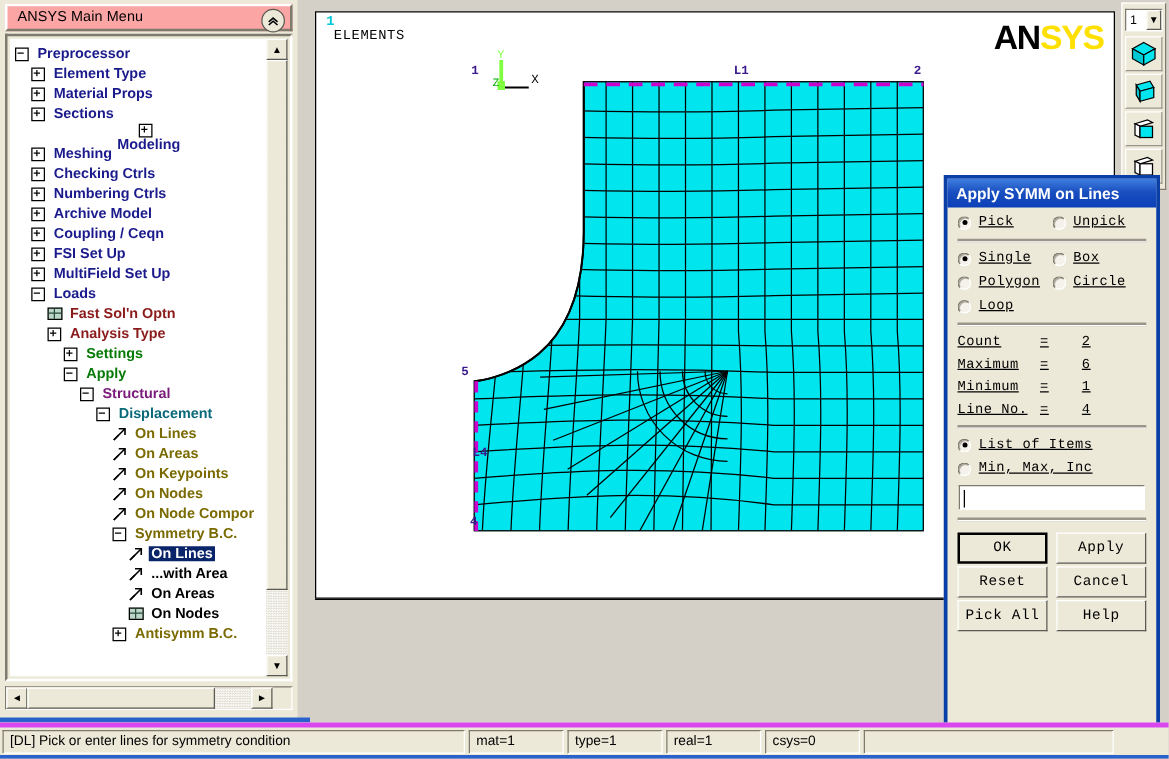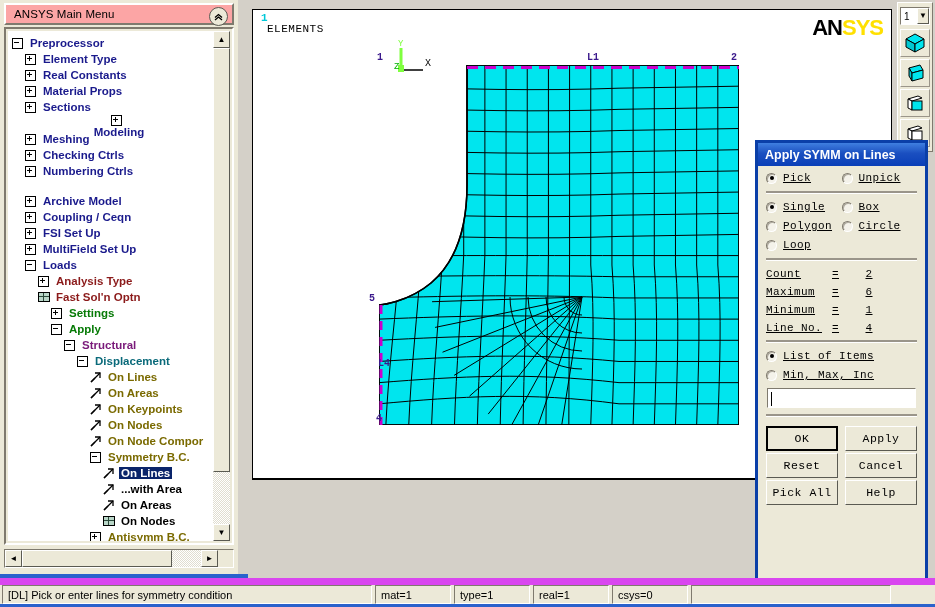--- a/index.html
+++ b/index.html
@@ -185,21 +185,21 @@
   }
   #lbl-elements {
     position:absolute; left:14px; top:13px;
     font-family:"Liberation Mono", monospace;
     font-size:11px; color:#000; letter-spacing:0.5px;
   }
   #triad { position:absolute; left:136px; top:26px; width:50px; height:42px; }
   #ansys-logo {
     position:absolute; right:8px; top:7px;
     font-family:"Liberation Sans", sans-serif;
-    font-weight:bold; font-size:22px; letter-spacing:-1px;
+    font-weight:bold; font-size:27px; letter-spacing:-1px;
     line-height:1;
   }
   #ansys-logo .an { color:#000000; }
   #ansys-logo .sys { color:#ffe000; }
 
   #mesh-wrap {
     position: absolute; left: 126px; top: 55px;
     width: 360px; height: 360px;
   }
   .mesh-label {
@@ -318,21 +318,21 @@
     display:flex; align-items:center; justify-content:center;
     letter-spacing:0.5px;
   }
   .pd-btn.default { border:2px solid #000; }
 
   
   #status-bar {
     position:absolute; left:0; top:578px;
     width:935px; height:26px;
     background:#ece9d8;
-    border-top:7px solid #d946ef;
+    border-top:4px solid #d946ef;
     box-sizing:border-box;
     display:flex; align-items:center;
     padding:0 2px;
   }
   .status-cell {
     height:19px;
     background:#ece9d8;
     border:1px solid;
     border-color:#7f7a6e #ffffff #ffffff #7f7a6e;
     box-sizing:border-box;
@@ -375,24 +375,20 @@
           <div class="tree-row" style="padding-left: 0px;">
             <span class="tree-box"></span>
             <span class="tree-label c-navy">Preprocessor</span>
           </div>
           <div class="tree-row" style="padding-left: 13px;">
             <span class="tree-box plus"></span>
             <span class="tree-label c-navy">Element Type</span>
           </div>
           <div class="tree-row" style="padding-left: 13px;">
             <span class="tree-box plus"></span>
-            <span class="tree-label c-navy">Real Constants</span>
-          </div>
-          <div class="tree-row" style="padding-left: 13px;">
-            <span class="tree-box plus"></span>
             <span class="tree-label c-navy">Material Props</span>
           </div>
           <div class="tree-row" style="padding-left: 13px;">
             <span class="tree-box plus"></span>
             <span class="tree-label c-navy">Sections</span>
           </div>
           <div class="tree-row" style="padding-left: 13px; flex-direction: column;">
             <span class="tree-box plus"></span>
             <span class="tree-label c-navy">Modeling</span>
           </div>
@@ -401,47 +397,47 @@
             <span class="tree-label c-navy">Meshing</span>
           </div>
           <div class="tree-row" style="padding-left: 13px;">
             <span class="tree-box plus"></span>
             <span class="tree-label c-navy">Checking Ctrls</span>
           </div>
           <div class="tree-row" style="padding-left: 13px;">
             <span class="tree-box plus"></span>
             <span class="tree-label c-navy">Numbering Ctrls</span>
           </div>
-          <div class="tree-row" style="padding-left: 13px; margin-top: 14px;">
+          <div class="tree-row" style="padding-left: 13px;">
             <span class="tree-box plus"></span>
             <span class="tree-label c-navy">Archive Model</span>
           </div>
           <div class="tree-row" style="padding-left: 13px;">
             <span class="tree-box plus"></span>
             <span class="tree-label c-navy">Coupling / Ceqn</span>
           </div>
           <div class="tree-row" style="padding-left: 13px;">
             <span class="tree-box plus"></span>
             <span class="tree-label c-navy">FSI Set Up</span>
           </div>
           <div class="tree-row" style="padding-left: 13px;">
             <span class="tree-box plus"></span>
             <span class="tree-label c-navy">MultiField Set Up</span>
           </div>
           <div class="tree-row" style="padding-left: 13px;">
             <span class="tree-box"></span>
             <span class="tree-label c-navy">Loads</span>
-          </div>
-          <div class="tree-row" style="padding-left: 26px;">
-            <span class="tree-box plus"></span>
-            <span class="tree-label c-dred">Analysis Type</span>
           </div>
           <div class="tree-row" style="padding-left: 26px;">
             <span class="tree-grid"></span>
             <span class="tree-label c-dred">Fast Sol'n Optn</span>
+          </div>
+          <div class="tree-row" style="padding-left: 26px;">
+            <span class="tree-box plus"></span>
+            <span class="tree-label c-dred">Analysis Type</span>
           </div>
           <div class="tree-row" style="padding-left: 39px;">
             <span class="tree-box plus"></span>
             <span class="tree-label c-green">Settings</span>
           </div>
           <div class="tree-row" style="padding-left: 39px;">
             <span class="tree-box"></span>
             <span class="tree-label c-green">Apply</span>
           </div>
           <div class="tree-row" style="padding-left: 52px;">

